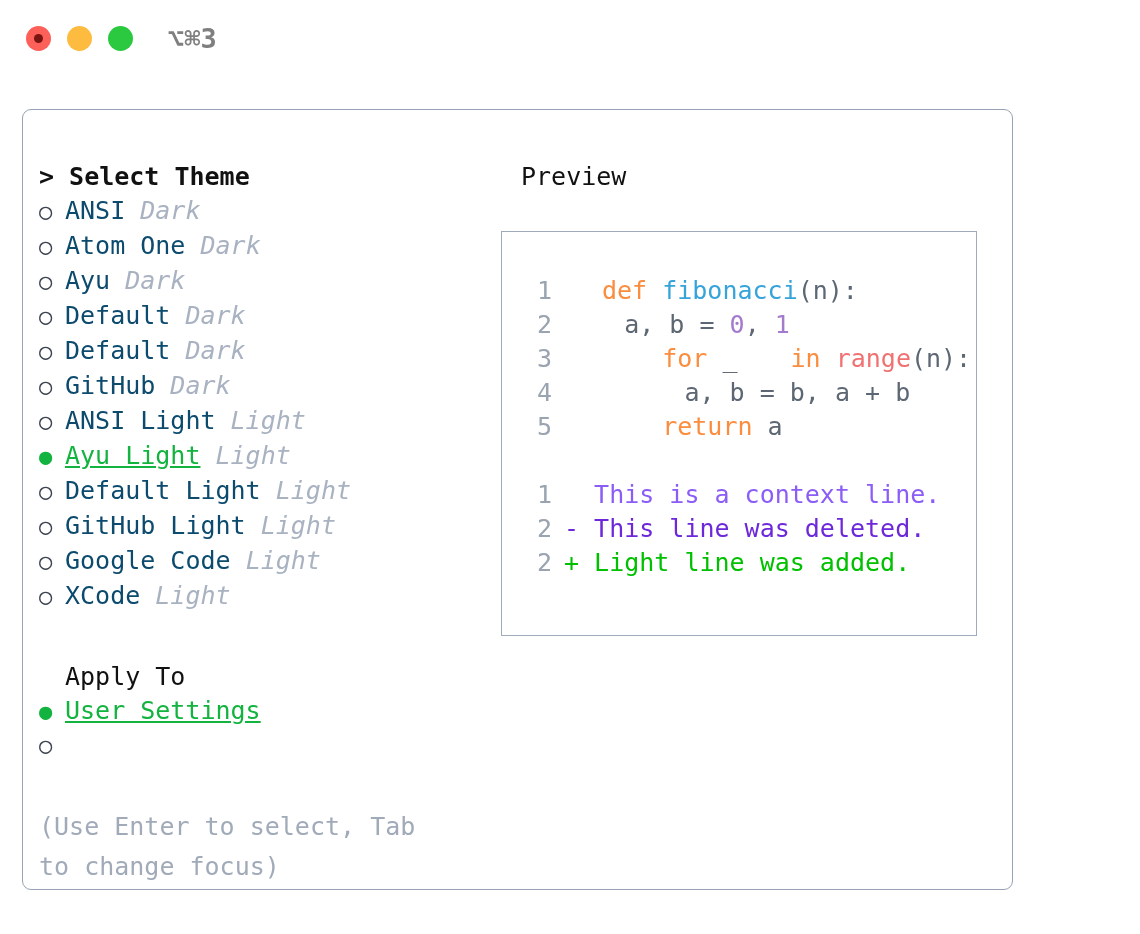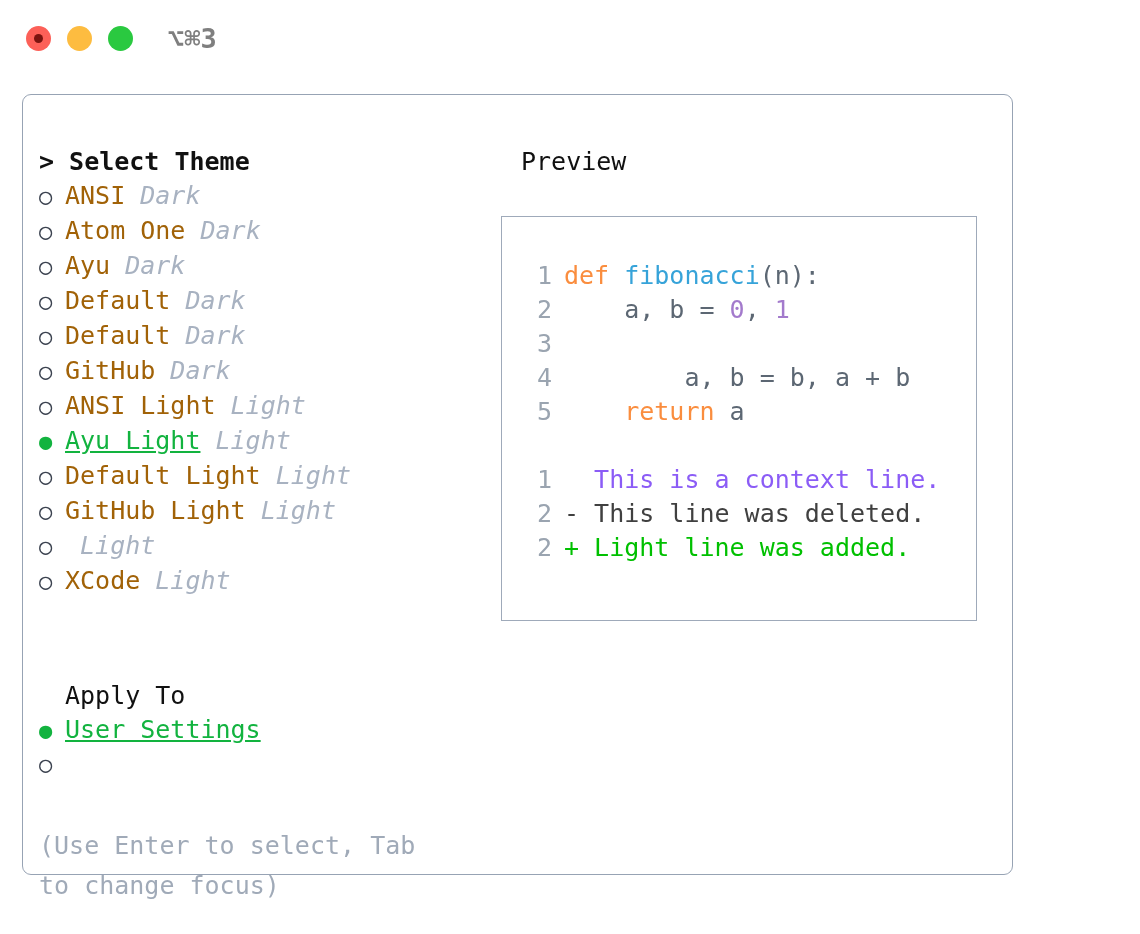--- a/index.html
+++ b/index.html
@@ -63,21 +63,21 @@
     font-weight: bold;
     color: #7f7f7f;
     letter-spacing: 0px;
     line-height: 34px;
   }
 
   
   .content-box {
     position: absolute;
     left: 22px;
-    top: 94px;
+    top: 109px;
     width: 991px;
     height: 781px;
     border: 1.5px solid #97a3b4;
     border-radius: 9px;
     box-sizing: border-box;
   }
 
   
   .left-pane {
     position: absolute;
@@ -100,24 +100,24 @@
     white-space: pre;
   }
   .marker {
     width: 26px;
     display: inline-block;
     flex: 0 0 26px;
     color: #3c4350;
     font-size: 22px;
   }
   .marker.sel { color: #12b33f; }
-  .opt-label { color: #a16207; }
+  .opt-label { color: #0c4a6e; }
   .opt-label.sel { color: #12b33f; text-decoration: underline; }
   .opt-variant { color: #a8b2c1; font-style: italic; }
-  .apply-block { margin-top: 80px; }
+  .apply-block { margin-top: 46px; }
   .section-header.indent { padding-left: 26px; }
   .hint {
     margin-top: 44px;
     font-size: 25px;
     line-height: 40px;
     color: #a0aab8;
     width: 400px;
   }
 
   
@@ -151,27 +151,27 @@
   .lno {
     width: 34px;
     flex: 0 0 34px;
     text-align: right;
     color: #9aa4b0;
     margin-right: 12px;
   }
   .spacer-line { height: 34px; }
 
   
-  .tok-kw    { color: #fa8d3e; }
+  .tok-kw    { color: #fa8d3e; margin-left: 38px; }
   .tok-fn    { color: #36a3d9; }
   .tok-bi    { color: #f07171; }
   .tok-num   { color: #a37acc; }
   .tok-plain { color: #5c6773; }
   .diff-ctx  { color: #8b5cf6; }
-  .diff-del  { color: #404040; }
+  .diff-del  { color: #6d28d9; }
   .diff-add  { color: #00c000; }
 </style>
 </head>
 <body>
 
 <div class="window">
 
   <div class="titlebar">
     <div class="dots">
       <div class="dot dot-red"></div>
@@ -191,42 +191,42 @@
           <div class="opt-row"><span class="marker">○</span><span class="opt-label">ANSI</span><span class="opt-variant"> Dark</span></div>
           <div class="opt-row"><span class="marker">○</span><span class="opt-label">Atom One</span><span class="opt-variant"> Dark</span></div>
           <div class="opt-row"><span class="marker">○</span><span class="opt-label">Ayu</span><span class="opt-variant"> Dark</span></div>
           <div class="opt-row"><span class="marker">○</span><span class="opt-label">Default</span><span class="opt-variant"> Dark</span></div>
           <div class="opt-row"><span class="marker">○</span><span class="opt-label">Default</span><span class="opt-variant"> Dark</span></div>
           <div class="opt-row"><span class="marker">○</span><span class="opt-label">GitHub</span><span class="opt-variant"> Dark</span></div>
           <div class="opt-row"><span class="marker">○</span><span class="opt-label">ANSI Light</span><span class="opt-variant"> Light</span></div>
           <div class="opt-row"><span class="marker sel">●</span><span class="opt-label sel">Ayu Light</span><span class="opt-variant"> Light</span></div>
           <div class="opt-row"><span class="marker">○</span><span class="opt-label">Default Light</span><span class="opt-variant"> Light</span></div>
           <div class="opt-row"><span class="marker">○</span><span class="opt-label">GitHub Light</span><span class="opt-variant"> Light</span></div>
-          <div class="opt-row"><span class="marker">○</span><span class="opt-variant"> Light</span></div>
+          <div class="opt-row"><span class="marker">○</span><span class="opt-label">Google Code</span><span class="opt-variant"> Light</span></div>
           <div class="opt-row"><span class="marker">○</span><span class="opt-label">XCode</span><span class="opt-variant"> Light</span></div>
         </div>
 
       <div class="apply-block">
         <div class="section-header indent">Apply To</div>
         <div id="apply-list">
             <div class="opt-row"><span class="marker sel">●</span><span class="opt-label sel">User Settings</span></div>
             <div class="opt-row"><span class="marker">○</span></div>
           </div>
       </div>
 
       <div class="hint">(Use Enter to select, Tab to change focus)</div>
     </div>
 
     <div class="right-pane">
       <div class="preview-title">Preview</div>
       <div class="preview-box">
         <div id="code-block">
             <div class="code-line"><span class="lno">1</span><span><span class="tok-kw">def </span><span class="tok-fn">fibonacci</span><span class="tok-plain">(n):</span></span></div>
             <div class="code-line"><span class="lno">2</span><span><span class="tok-plain">    a, b = </span><span class="tok-num">0</span><span class="tok-plain">, </span><span class="tok-num">1</span></span></div>
-            <div class="code-line"><span class="lno">3</span></div>
+            <div class="code-line"><span class="lno">3</span><span><span class="tok-kw">    for </span><span class="tok-plain">_ </span><span class="tok-kw">in </span><span class="tok-bi">range</span><span class="tok-plain">(n):</span></span></div>
             <div class="code-line"><span class="lno">4</span><span><span class="tok-plain">        a, b = b, a + b</span></span></div>
             <div class="code-line"><span class="lno">5</span><span><span class="tok-kw">    return </span><span class="tok-plain">a</span></span></div>
           </div>
         <div class="spacer-line"></div>
         <div id="diff-block">
             <div class="code-line"><span class="lno">1</span><span class="diff-ctx">  This is a context line.</span></div>
             <div class="code-line"><span class="lno">2</span><span class="diff-del">- This line was deleted.</span></div>
             <div class="code-line"><span class="lno">2</span><span class="diff-add">+ Light line was added.</span></div>
           </div>
       </div>

